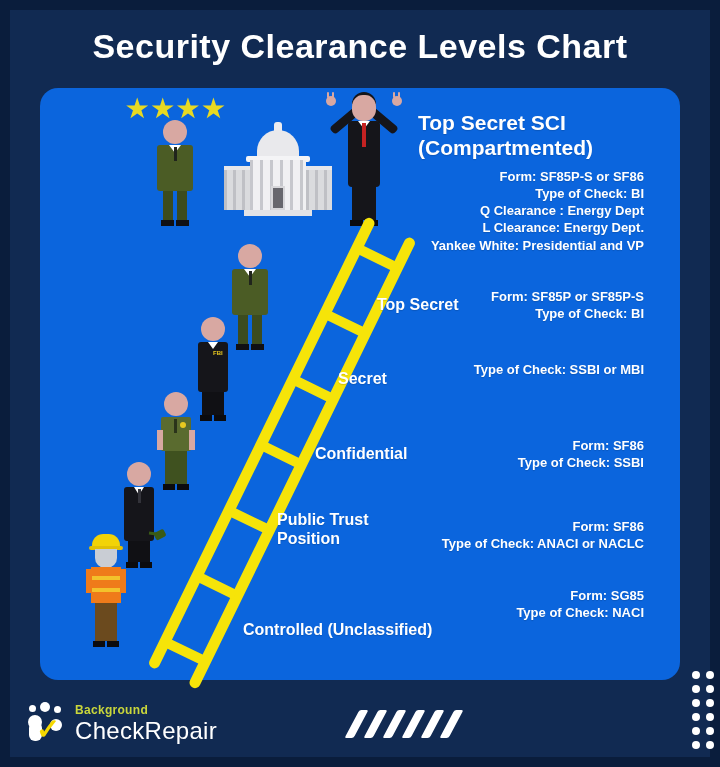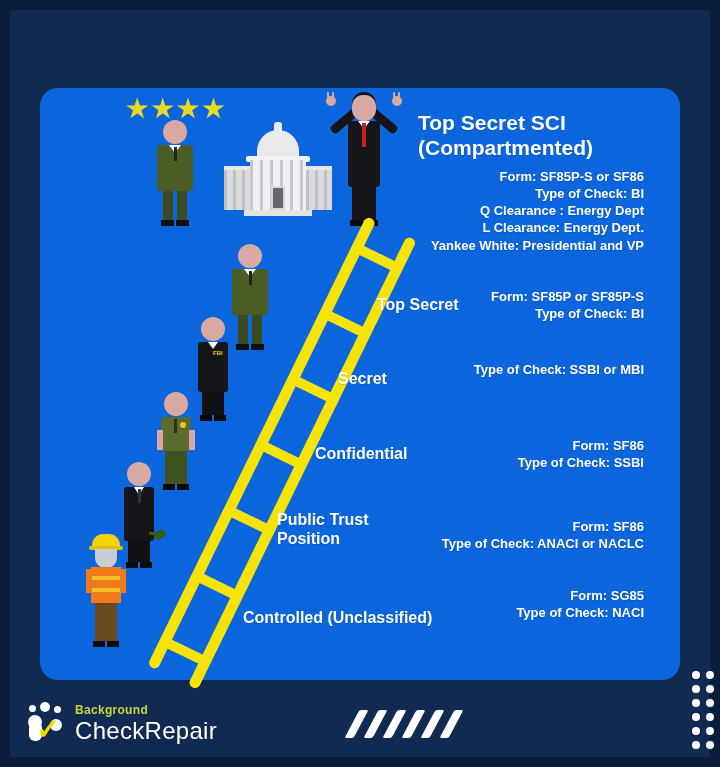--- a/index.html
+++ b/index.html
@@ -140,21 +140,21 @@
   .r1-label { left:378px; top:22px; font-size:21px; }
   .r1-details { top:80px; }
   .r2-label { left:337px; top:207px; }
   .r2-details { top:200px; }
   .r3-label { left:298px; top:281px; }
   .r3-details { top:273px; }
   .r4-label { left:275px; top:356px; }
   .r4-details { top:349px; }
   .r5-label { left:237px; top:422px; }
   .r5-details { top:430px; }
-  .r6-label { left:203px; top:520px;text-align:right; }
+  .r6-label { left:203px; top:532px;text-align:right; }
   .r6-details { top:499px; }
 
   
   .brand { position:absolute; left:28px; top:702px; display:flex; align-items:center; gap:9px; }
   .brand-icon { position:relative; width:38px; height:44px; }
   .brand-icon .d1 { position:absolute; left:1px;  top:3px; width:7px;  height:7px;  background:#fff; border-radius:50%; }
   .brand-icon .d2 { position:absolute; left:12px; top:0;   width:10px; height:10px; background:#fff; border-radius:50%; }
   .brand-icon .d3 { position:absolute; left:26px; top:4px; width:7px;  height:7px;  background:#fff; border-radius:50%; }
   .brand-icon .b1 { position:absolute; left:0;  top:13px; width:14px; height:14px; background:#fff; border-radius:50%; }
   .brand-icon .b2 { position:absolute; left:1px; top:20px; width:13px; height:19px; background:#fff; border-radius:6px; }
@@ -167,20 +167,21 @@
   .slash { width:9px; height:28px; background:#ffffff; transform:skewX(-28deg); border-radius:2px; }
 
   .dotgrid { position:absolute; left:692px; top:671px; display:grid; grid-template-columns:repeat(2,8px); gap:6px; }
   .dot { width:8px; height:8px; background:#ffffff; border-radius:50%; }
 </style>
 </head>
 <body>
 
 <div class="frame">
 
+  <div class="title">Security Clearance Levels Chart</div>
 
   <div class="panel">
 
     <div class="stars">★★★★</div>
 
     <div class="person general" style="left:113px; top:32px;">
       <div class="part head"></div>
       <div class="part torso"></div>
       <div class="part shirt"></div>
       <div class="part tie"></div>

